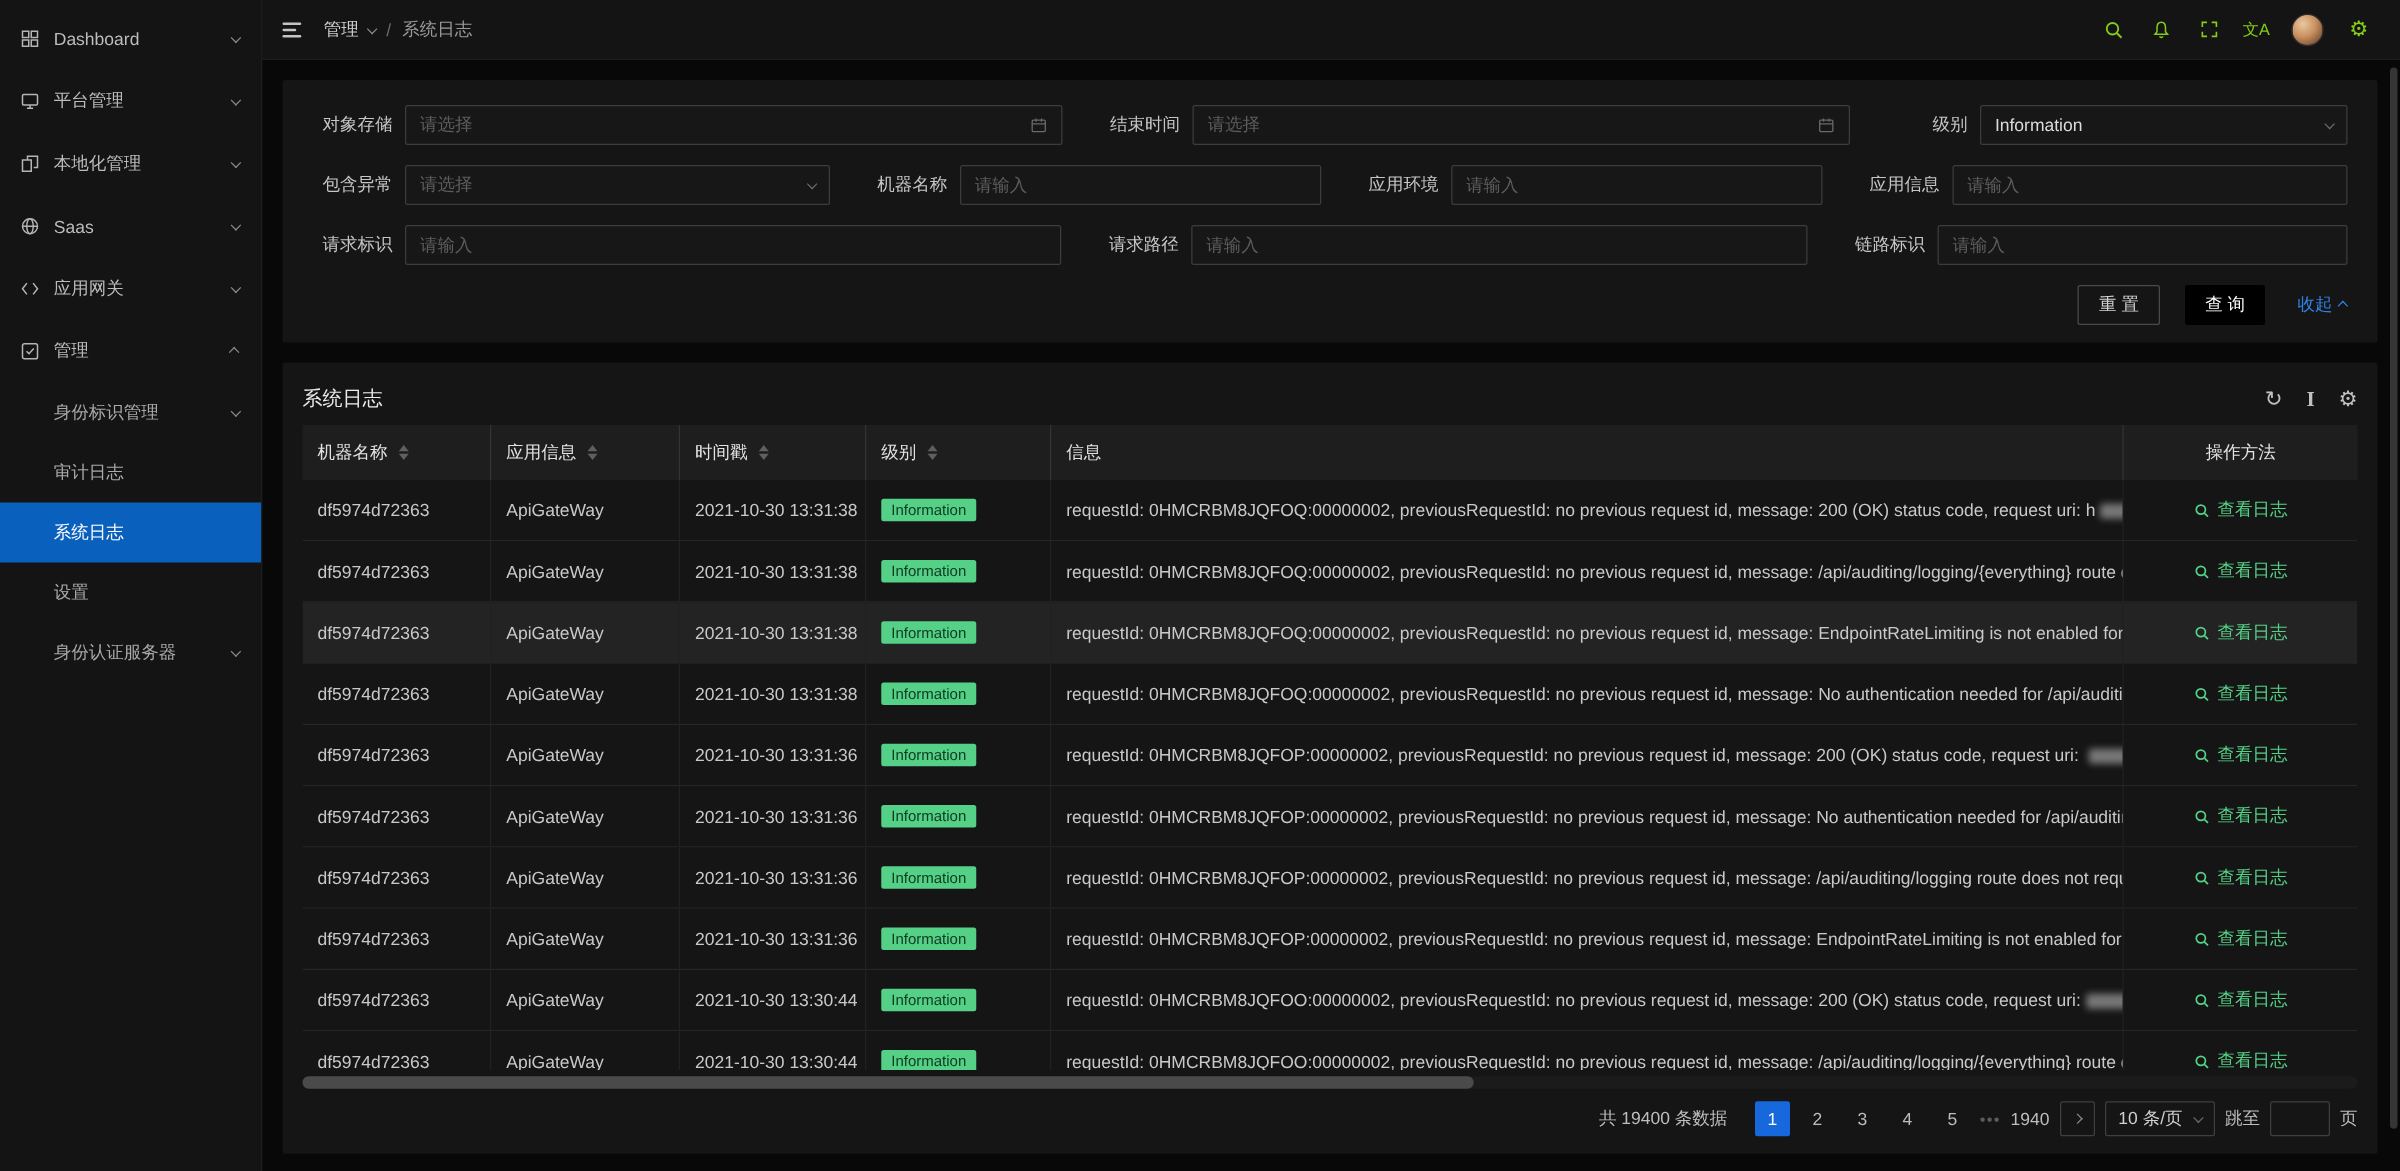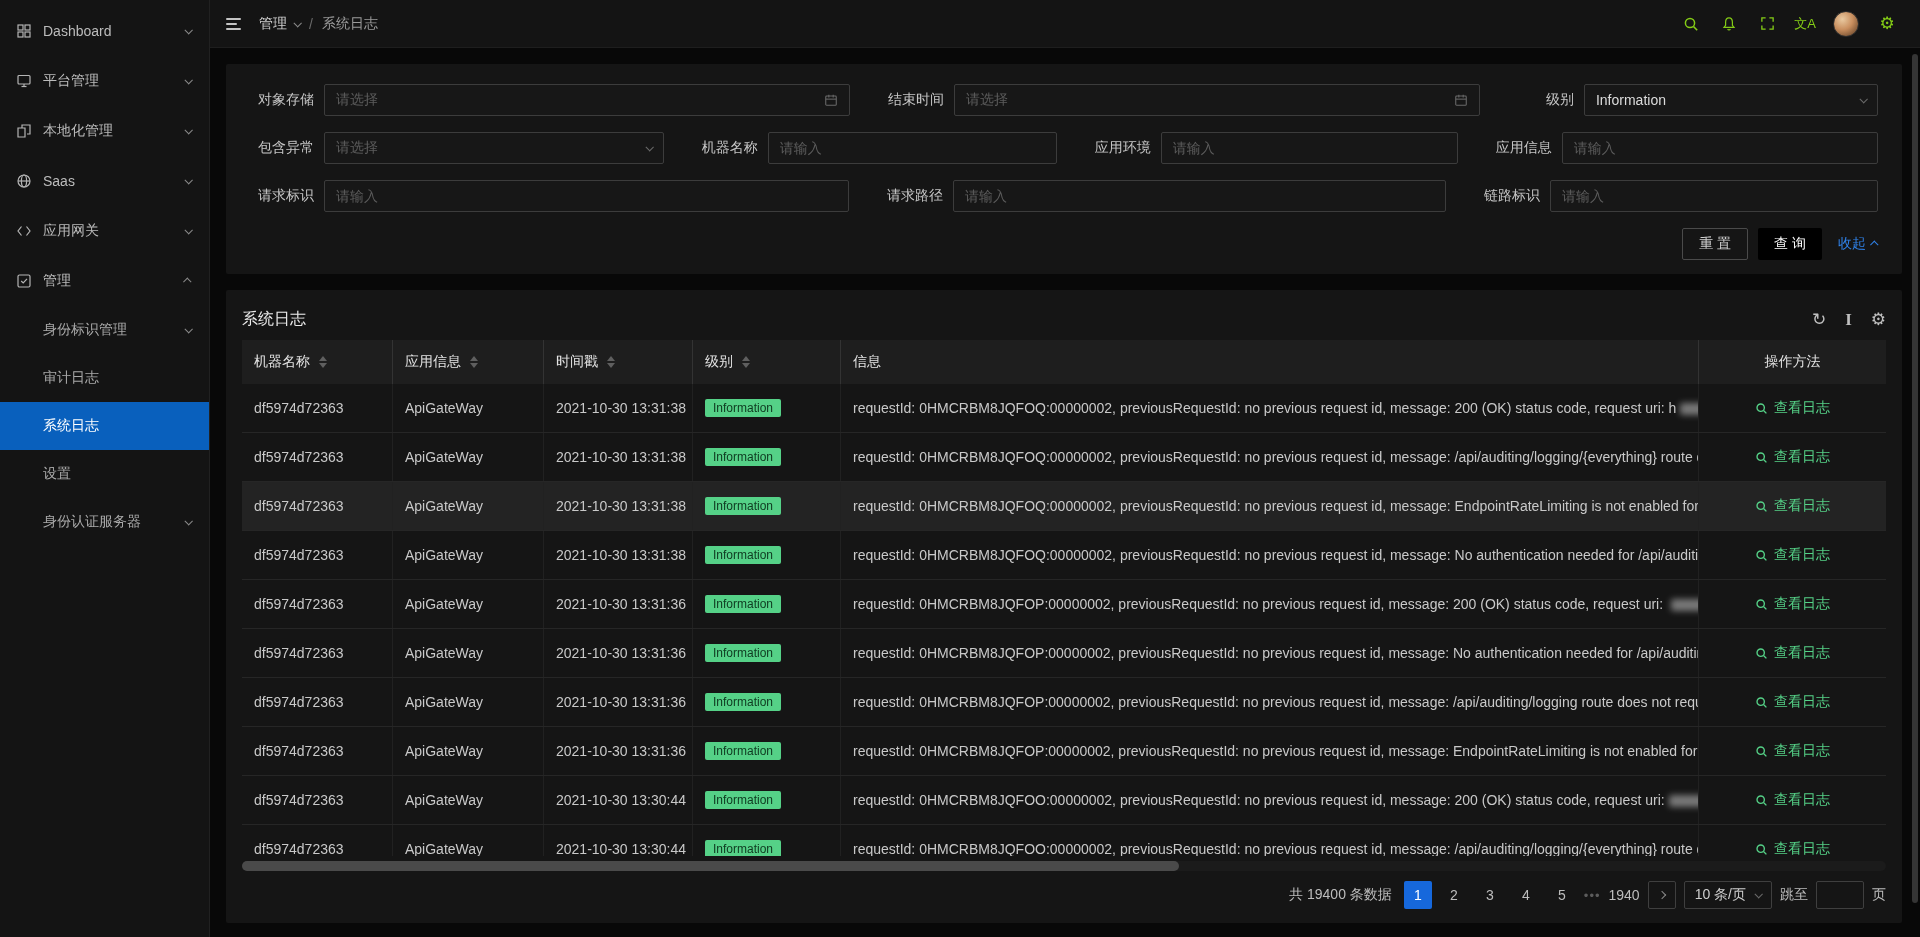--- a/index.html
+++ b/index.html
@@ -51,21 +51,21 @@
   .f-row-3{grid-template-columns:1.49fr 1.41fr 1fr}
   .field{display:flex;align-items:center;min-width:0}
   .lbl{min-width:64px;text-align:right;margin-right:10px;color:#c6c6c6;white-space:nowrap}
   .ctrl{flex:1;height:32px;background:#171717;border:1px solid #3c3c3c;border-radius:2px;display:flex;align-items:center;padding:0 11px;color:#d6d6d6;font-size:14px;min-width:0}
   input.ctrl{outline:none}
   input.ctrl::placeholder{color:#5c5c5c}
   .ph{color:#5c5c5c;flex:1;white-space:nowrap;overflow:hidden}
   .val{color:#dcdcdc;flex:1;white-space:nowrap;overflow:hidden}
   .cicon{color:#6a6a6a;display:flex;flex-shrink:0}
   .ctrl .chev{color:#6a6a6a}
-  .filter-actions{display:flex;justify-content:flex-end;align-items:center;gap:10px;margin-top:4px}
+  .filter-actions{display:flex;justify-content:flex-end;align-items:center;gap:20px;margin-top:4px}
   .btn{height:32px;padding:0 16px;border-radius:2px;font-size:14px;cursor:pointer;border:1px solid transparent;white-space:nowrap}
   .btn.ghost{background:transparent;border-color:#4a4a4a;color:#d2d2d2}
   .btn.primary{background:#000000;color:#fff;border:none}
   .collapse-link{color:#2f81e8;display:flex;align-items:center;gap:6px;cursor:pointer;margin-left:6px;white-space:nowrap}
   .collapse-link .chev{color:#2f81e8}
 
   
   .table-panel{flex:1;min-height:0;display:flex;flex-direction:column;padding:8px 16px 6px;overflow:hidden}
   .panel-head{display:flex;align-items:center;justify-content:space-between;height:42px;flex-shrink:0}
   .panel-title{font-size:16px;color:#eaeaea}
@@ -87,21 +87,21 @@
   .td:last-child{border-right:none;justify-content:center}
   .td.msg{display:block;line-height:48px}
   .badge{background:#55d187;color:#0f3a20;font-size:12px;padding:2px 8px;border-radius:2px}
   .action{color:#55d187;display:inline-flex;align-items:center;gap:6px;cursor:pointer}
   .blur{display:inline-block;vertical-align:middle;width:108px;height:12px;margin-left:4px;background:#919191;border-radius:2px;filter:blur(3px);opacity:.8}
 
   .hscroll{height:10px;background:#1b1b1b;border-radius:5px;margin:5px 0 2px;position:relative;flex-shrink:0;cursor:pointer}
   .hscroll .thumb{position:absolute;left:0;top:0;height:100%;width:57%;background:#4a4a4a;border-radius:5px}
 
   .pagination{display:flex;align-items:center;justify-content:flex-end;gap:8px;height:44px;color:#bdbdbd;margin-top:auto;flex-shrink:0}
-  .total{margin-right:4px;white-space:nowrap}
+  .total{margin-right:14px;white-space:nowrap}
   .pages{display:flex;gap:8px;align-items:center}
   .page-btn{min-width:28px;height:28px;border:none;background:transparent;color:#bdbdbd;font-size:14px;border-radius:2px;cursor:pointer;font-family:inherit}
   .page-btn.active{background:#1668dc;color:#fff}
   .page-next{width:28px;height:28px;border:1px solid #3f3f3f;border-radius:2px;background:transparent;display:flex;align-items:center;justify-content:center;cursor:pointer;color:#bdbdbd}
   .page-ellipsis{border:none;background:none;color:#5c5c5c;cursor:pointer;letter-spacing:1px;font-size:13px}
   .page-size{height:28px;border:1px solid #3f3f3f;border-radius:2px;display:flex;align-items:center;gap:9px;padding:0 10px;cursor:pointer;color:#cfcfcf;white-space:nowrap}
   .jump-label{white-space:nowrap}
   .jump-input{width:48px;height:28px;background:transparent;border:1px solid #3f3f3f;border-radius:2px;color:#ddd;padding:0 8px;outline:none;font-family:inherit}
 
   .vscroll{position:absolute;right:2px;top:54px;bottom:8px;width:6px}

